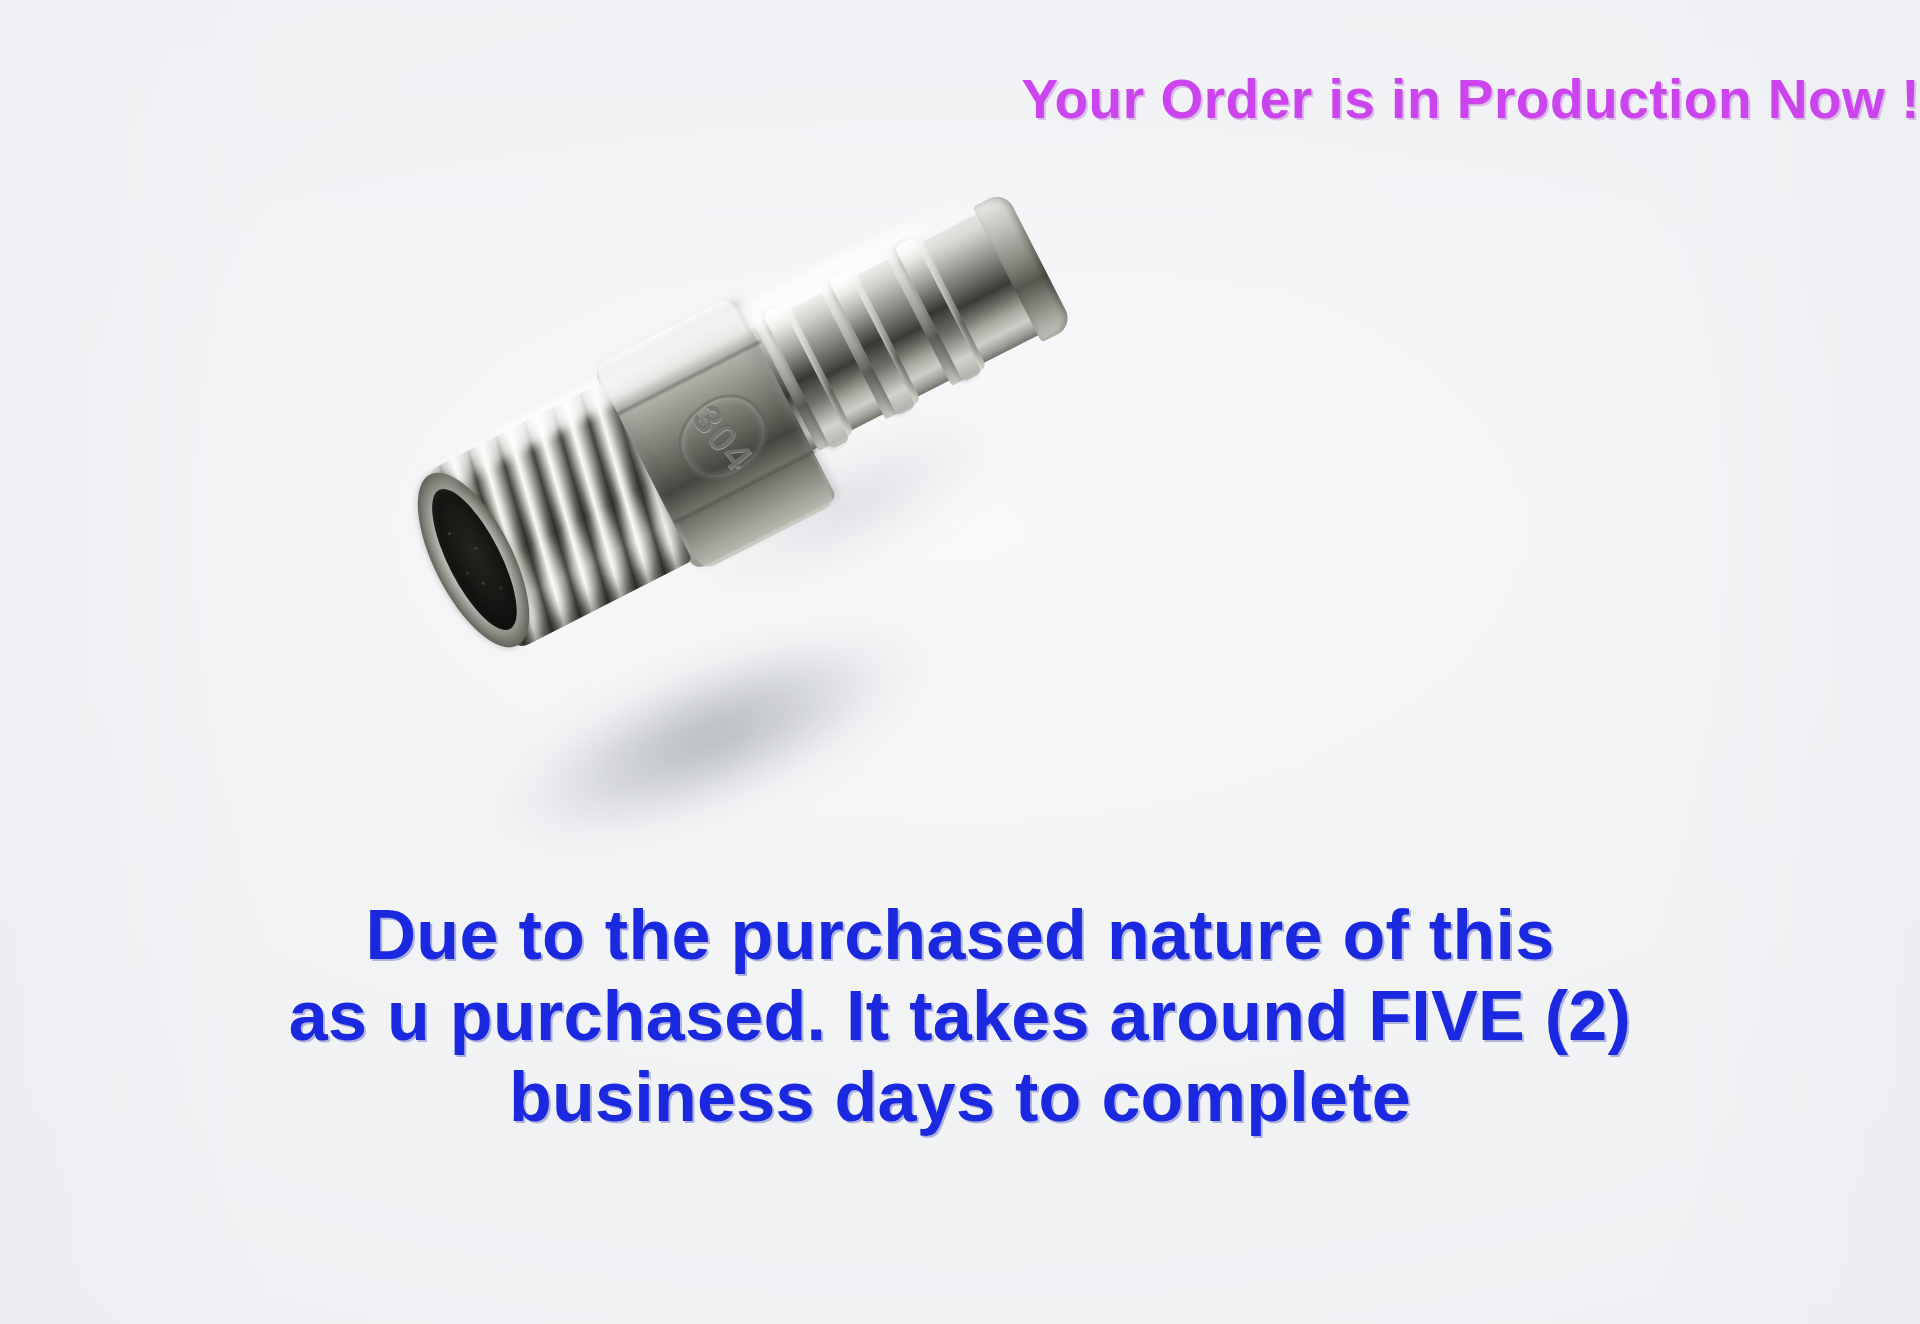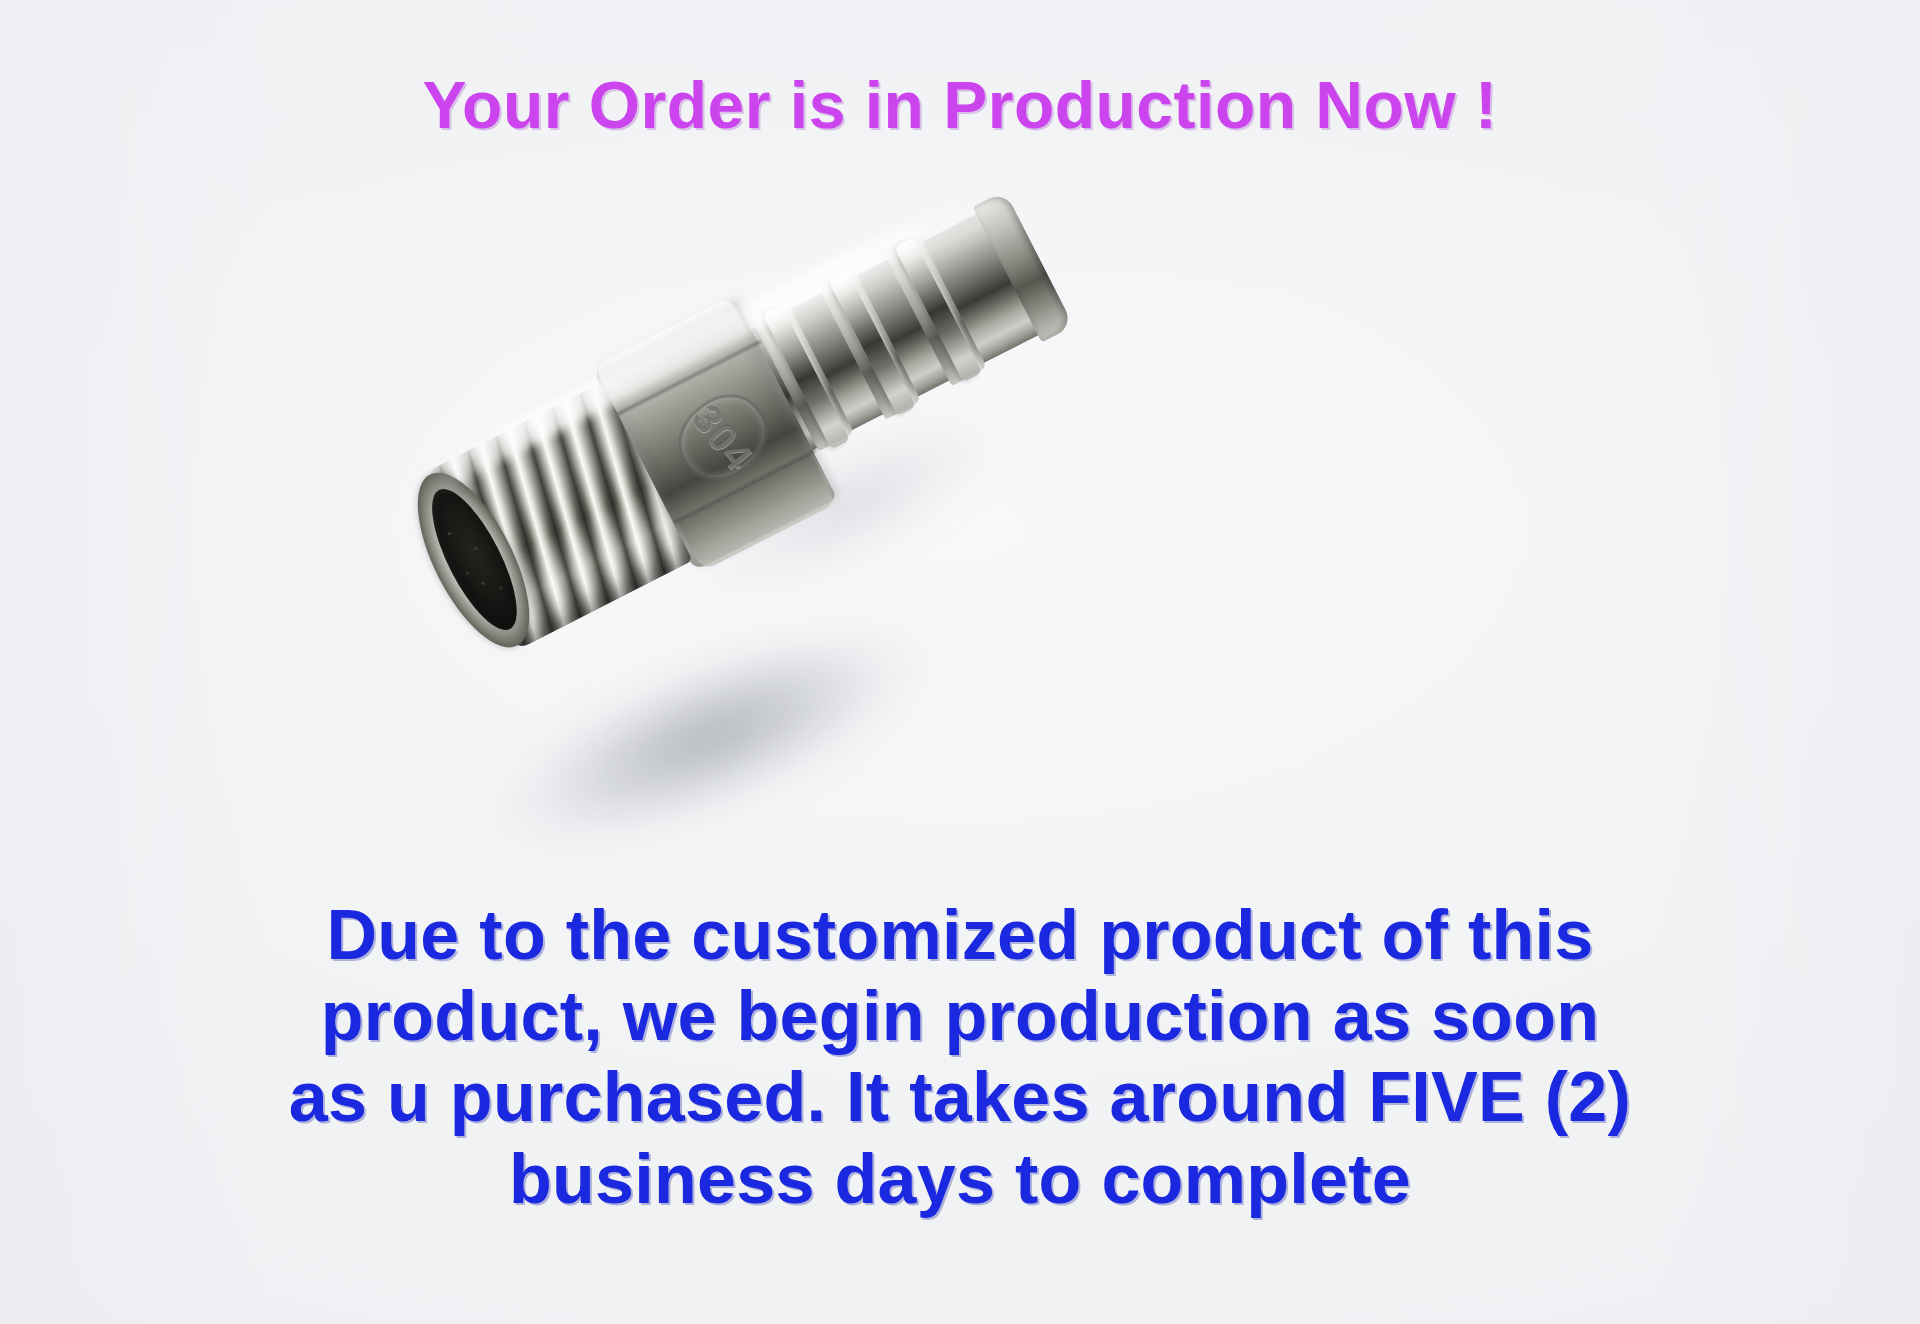--- a/index.html
+++ b/index.html
@@ -29,23 +29,23 @@
                       rgba(255,255,255,0) 86%, rgba(232,234,238,0.5) 100%);
     pointer-events: none;
   }
 
   
   .headline {
     position: absolute;
     left: 0;
     right: 0;
     top: 72px;
-    text-align: center;
+    text-align: right;
     font-weight: 700;
-    font-size: 66px;
+    font-size: 55px;
     line-height: 1.0;
     letter-spacing: 0.5px;
     color: #cc44ee;
     text-shadow: 2px 2px 0 rgba(150,60,190,0.28);
     white-space: nowrap;
     -webkit-font-smoothing: antialiased;
   }
 
   
   .product {
@@ -388,19 +388,18 @@
     <div class="part thread-body"></div>
     <div class="part thread-sheen"></div>
     <div class="part end-face"></div>
     <div class="part bore"></div>
     <div class="part bore-speckle"></div>
 
     <div class="part top-highlight"></div>
   </div>
 
   <div class="body-text">
-    <span class="line">Due to the customized product of this</span>
-    <span class="line">product, we begin production as soon</span>
+    <span class="line">Due to the purchased nature of this</span>
     <span class="line">as u purchased. It takes around FIVE (2)</span>
     <span class="line">business days to complete</span>
   </div>
 
 </div>
 
 </body></html>

